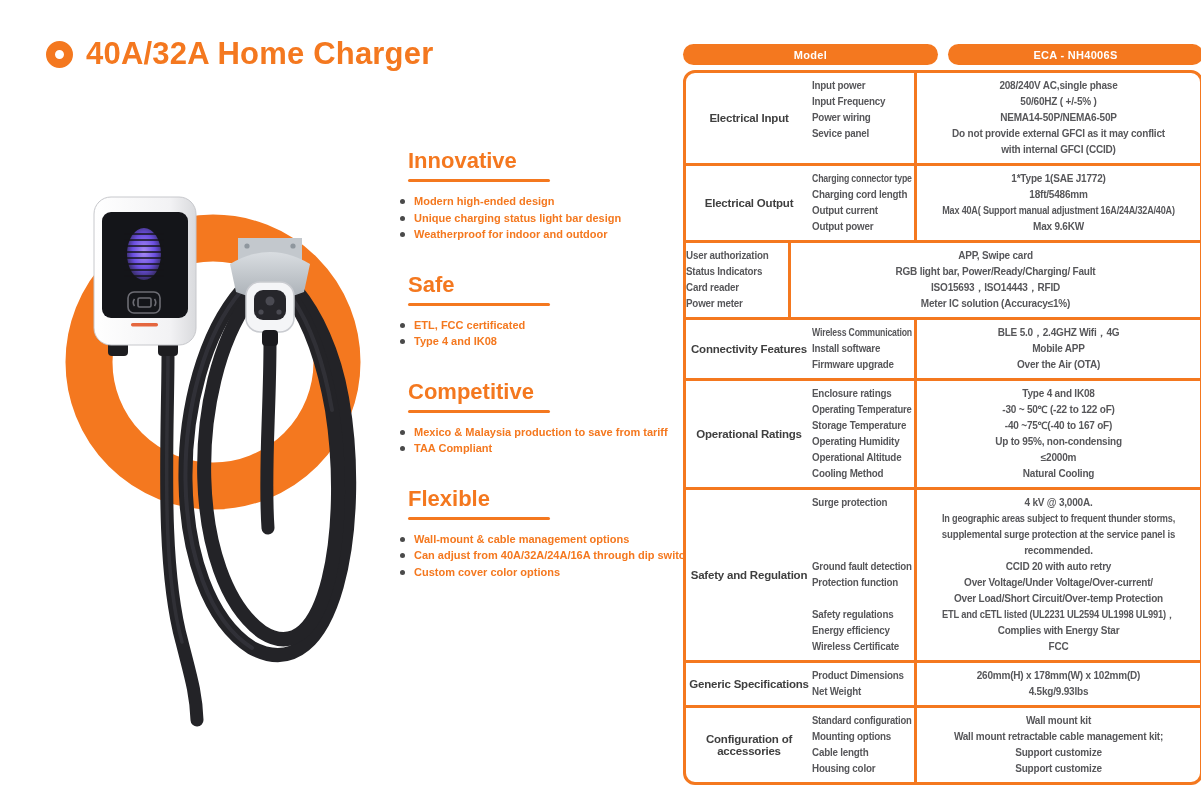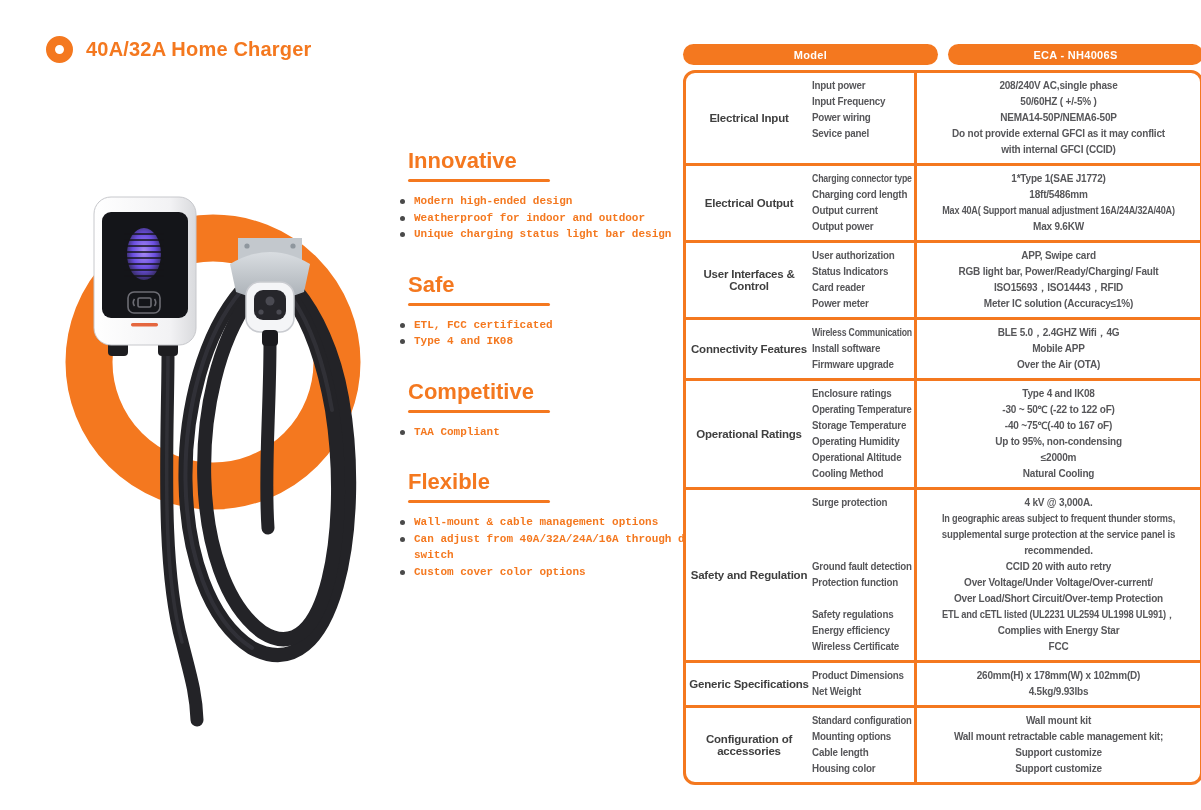--- a/index.html
+++ b/index.html
@@ -6,33 +6,33 @@
   body{
     width:1201px;height:810px;position:relative;overflow:hidden;
     background:#ffffff;font-family:"Liberation Sans",sans-serif;
     -webkit-font-smoothing:antialiased;
   }
   :root{--accent:#F4781F;--ink:#3f3f3f;--gray:#57575a;}
 
   
   .title-row{position:absolute;left:46px;top:36px;display:flex;align-items:center;gap:13px;}
   .donut{width:27px;height:27px;border:9px solid var(--accent);border-radius:50%;box-sizing:border-box;}
-  .page-title{font-size:20px;font-weight:bold;color:var(--accent);letter-spacing:.2px;}
+  .page-title{font-size:31px;font-weight:bold;color:var(--accent);letter-spacing:.2px;}
 
   
   .product{position:absolute;left:44px;top:172px;width:340px;height:560px;}
 
   
   .features{position:absolute;left:400px;top:148px;width:300px;}
   .feature{margin-bottom:29px;}
   .feature-heading{font-size:22px;font-weight:bold;color:var(--accent);margin:0 0 5px 8px;}
   .feature-underline{width:142px;height:3px;background:var(--accent);border-radius:2px;margin:0 0 11px 8px;}
   .feature-bullets{margin:0;padding:0;list-style:none;}
   .feature-bullets li{display:flex;align-items:flex-start;gap:9px;font-size:11px;font-weight:bold;
-      color:var(--accent);line-height:16.5px;font-family:Liberation Mono, monospace;}
+      color:var(--accent);line-height:16.5px;}
   .feature-bullets .dot{width:5px;height:5px;border-radius:50%;background:#4a4a4a;flex:none;margin-top:6px;}
 
   
   .spec{position:absolute;left:683px;top:44px;width:520px;}
   .pills{display:flex;gap:10px;margin-bottom:5px;}
   .pill{flex:1;height:21px;background:var(--accent);border-radius:11px;color:#fff;
         font-size:11px;font-weight:bold;display:flex;align-items:center;justify-content:center;letter-spacing:.3px;}
   .tbody{border:3px solid var(--accent);border-radius:12px;background:#fff;overflow:hidden;}
   .sec{display:flex;align-items:stretch;border-top:3px solid var(--accent);}
   .sec:first-child{border-top:none;}
@@ -137,25 +137,25 @@
   <div class="feature">
     <div class="feature-heading">Innovative</div>
     <div class="feature-underline"></div>
     <ul class="feature-bullets">
         <li>
           <span class="dot"></span>
           <span>Modern high-ended design</span>
         </li>
         <li>
           <span class="dot"></span>
+          <span>Unique charging status light bar design</span>
+        </li>
+        <li>
+          <span class="dot"></span>
           <span>Weatherproof for indoor and outdoor</span>
-        </li>
-        <li>
-          <span class="dot"></span>
-          <span>Unique charging status light bar design</span>
         </li>
       </ul>
   </div>
 
   <div class="feature">
     <div class="feature-heading">Safe</div>
     <div class="feature-underline"></div>
     <ul class="feature-bullets">
         <li>
           <span class="dot"></span>
@@ -166,20 +166,24 @@
           <span>Type 4 and IK08</span>
         </li>
       </ul>
   </div>
 
 
   <div class="feature">
     <div class="feature-heading">Competitive</div>
     <div class="feature-underline"></div>
     <ul class="feature-bullets">
+        <li>
+          <span class="dot"></span>
+          <span>Mexico &amp; Malaysia production to save from tariff</span>
+        </li>
         <li>
           <span class="dot"></span>
           <span>TAA Compliant</span>
         </li>
       </ul>
   </div>
 
   <div class="feature">
     <div class="feature-heading">Flexible</div>
     <div class="feature-underline"></div>
@@ -234,21 +238,20 @@
         </div>
     <div class="values">
           <div>1*Type 1(SAE J1772)</div>
           <div>18ft/5486mm</div>
           <div style="transform: scaleX(0.906615); transform-origin: center center;">Max 40A( Support manual adjustment 16A/24A/32A/40A)</div>
           <div>Max 9.6KW</div>
         </div>
   </div>
 
   <div class="sec">
-    <div class="cat">User Interfaces &amp; Control</div>
     <div class="labels">
           <div style="transform: scaleX(0.980392); transform-origin: left center;">User authorization</div>
           <div style="transform: scaleX(0.980392); transform-origin: left center;">Status Indicators</div>
           <div style="transform: scaleX(0.980392); transform-origin: left center;">Card reader</div>
           <div style="transform: scaleX(0.980392); transform-origin: left center;">Power meter</div>
         </div>
     <div class="values">
           <div>APP, Swipe card</div>
           <div>RGB light bar, Power/Ready/Charging/ Fault</div>
           <div>ISO15693，ISO14443，RFID</div>

